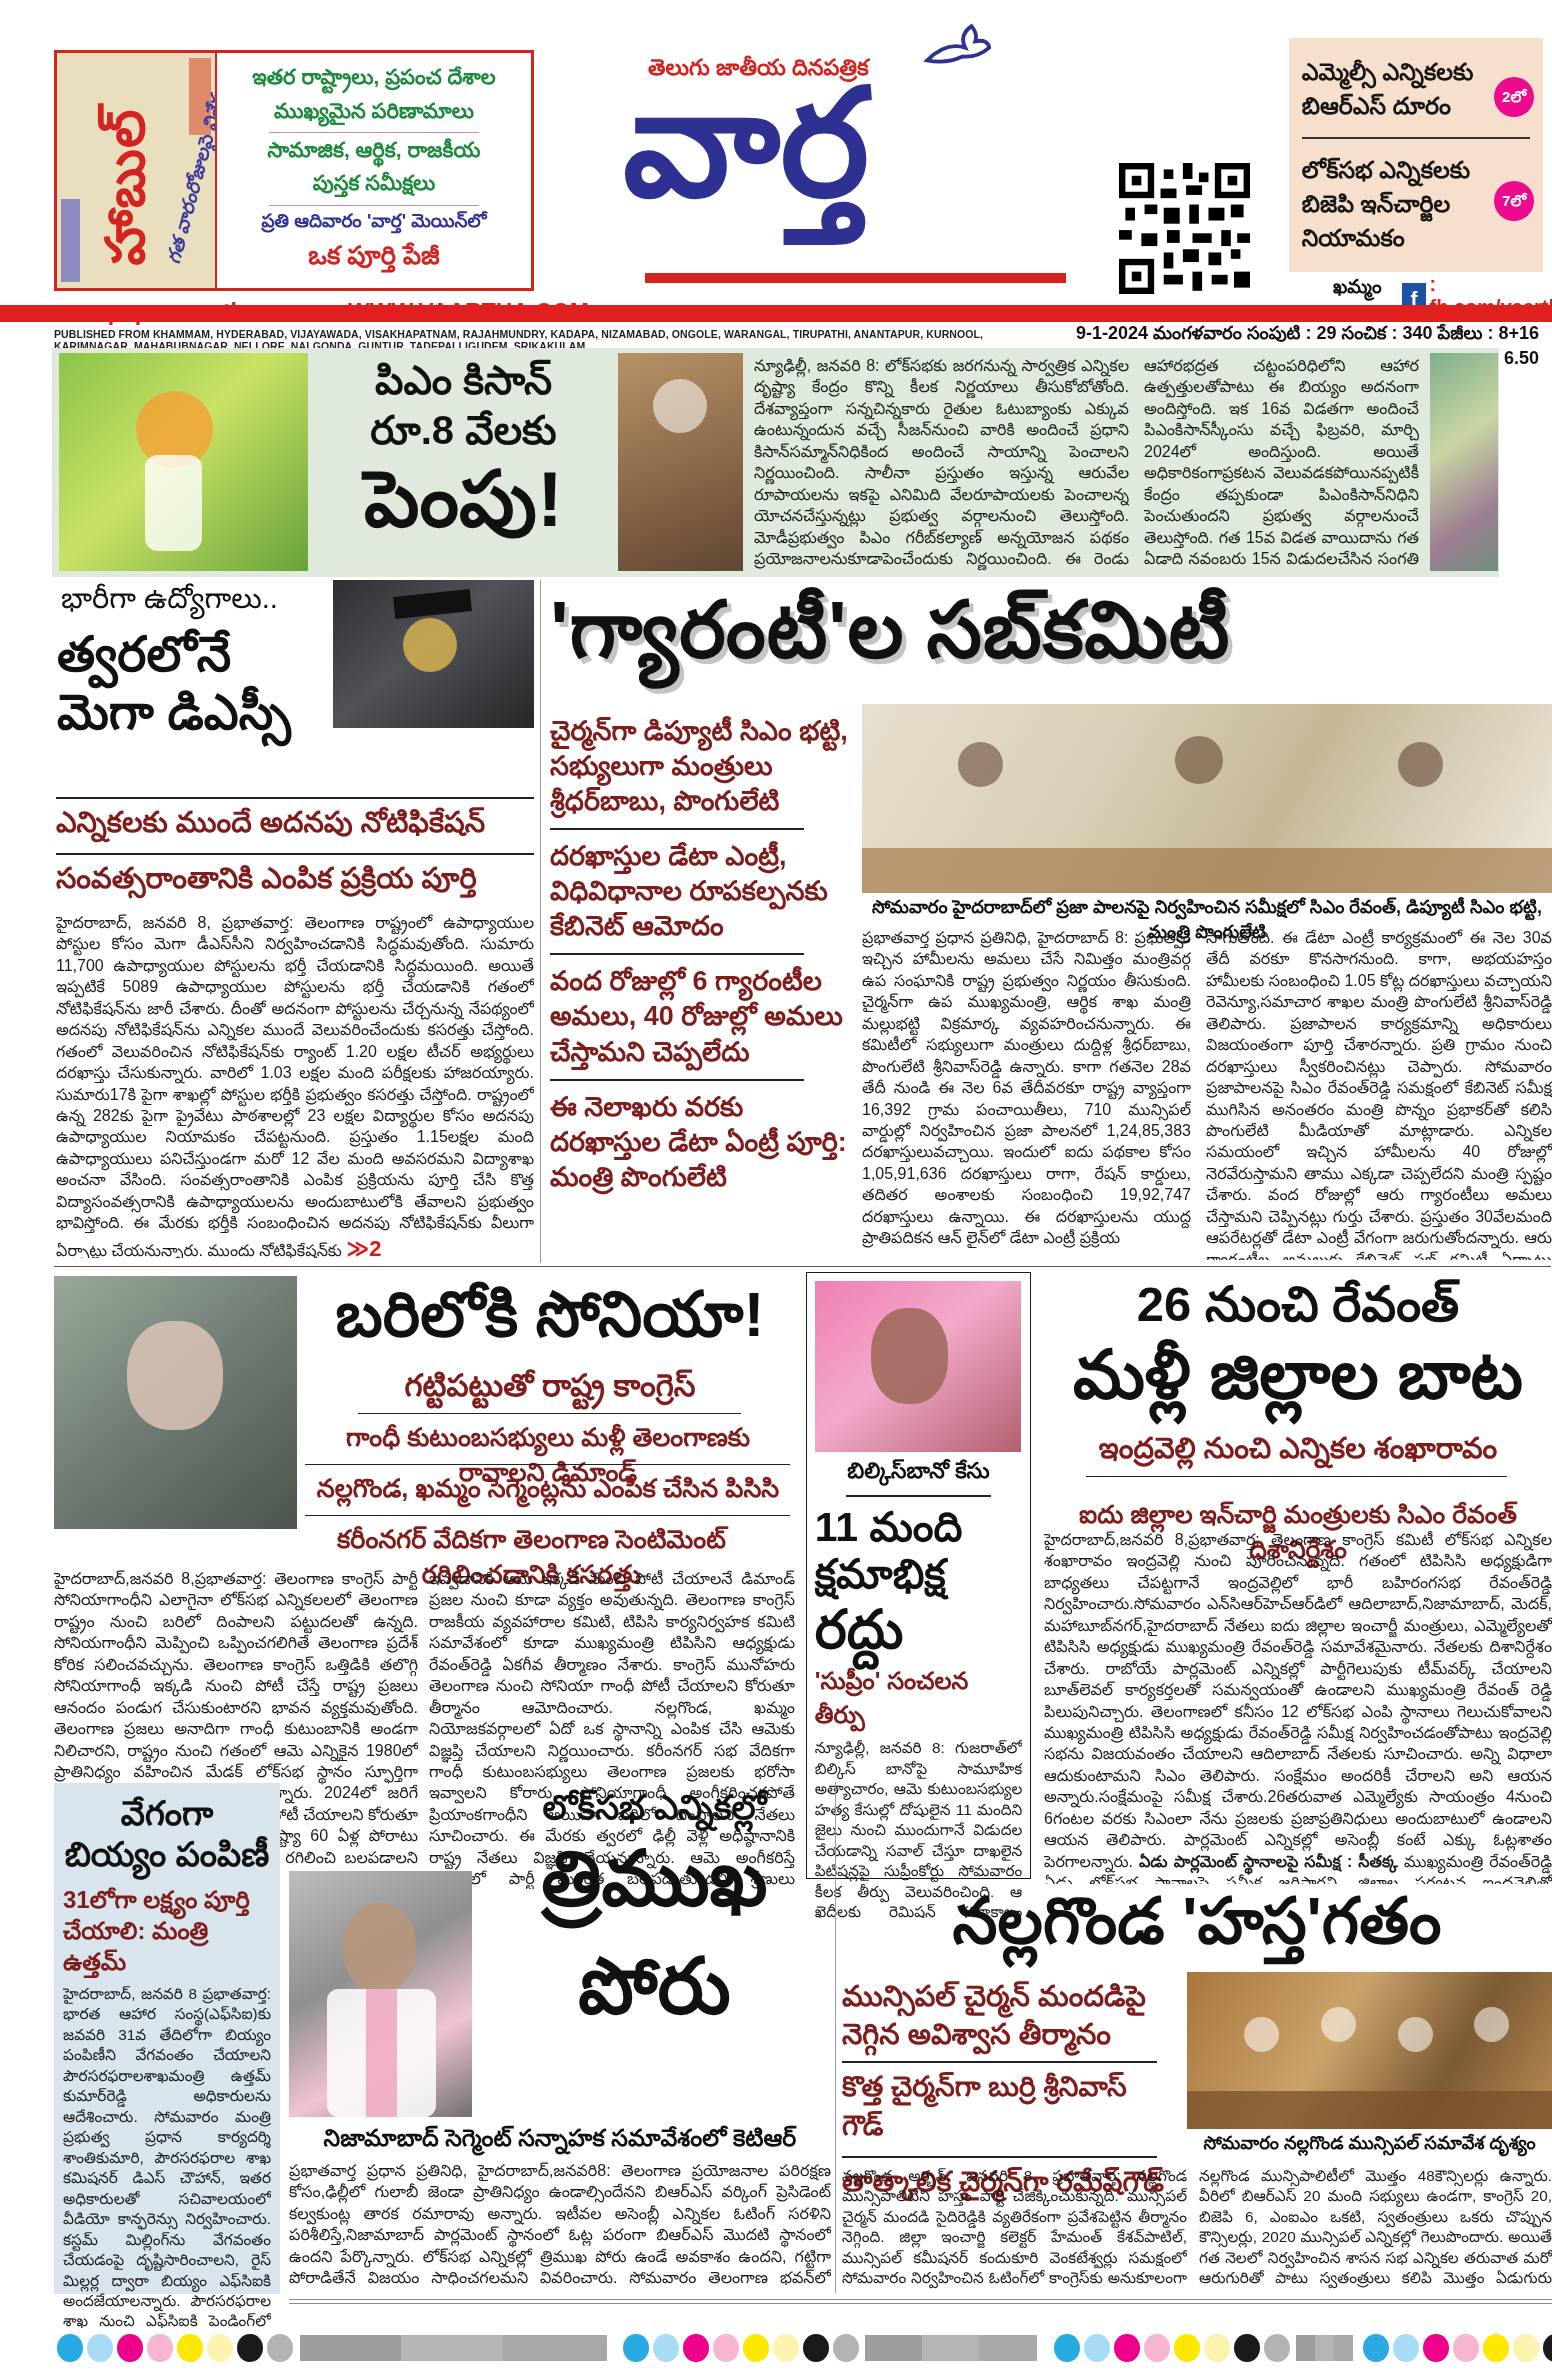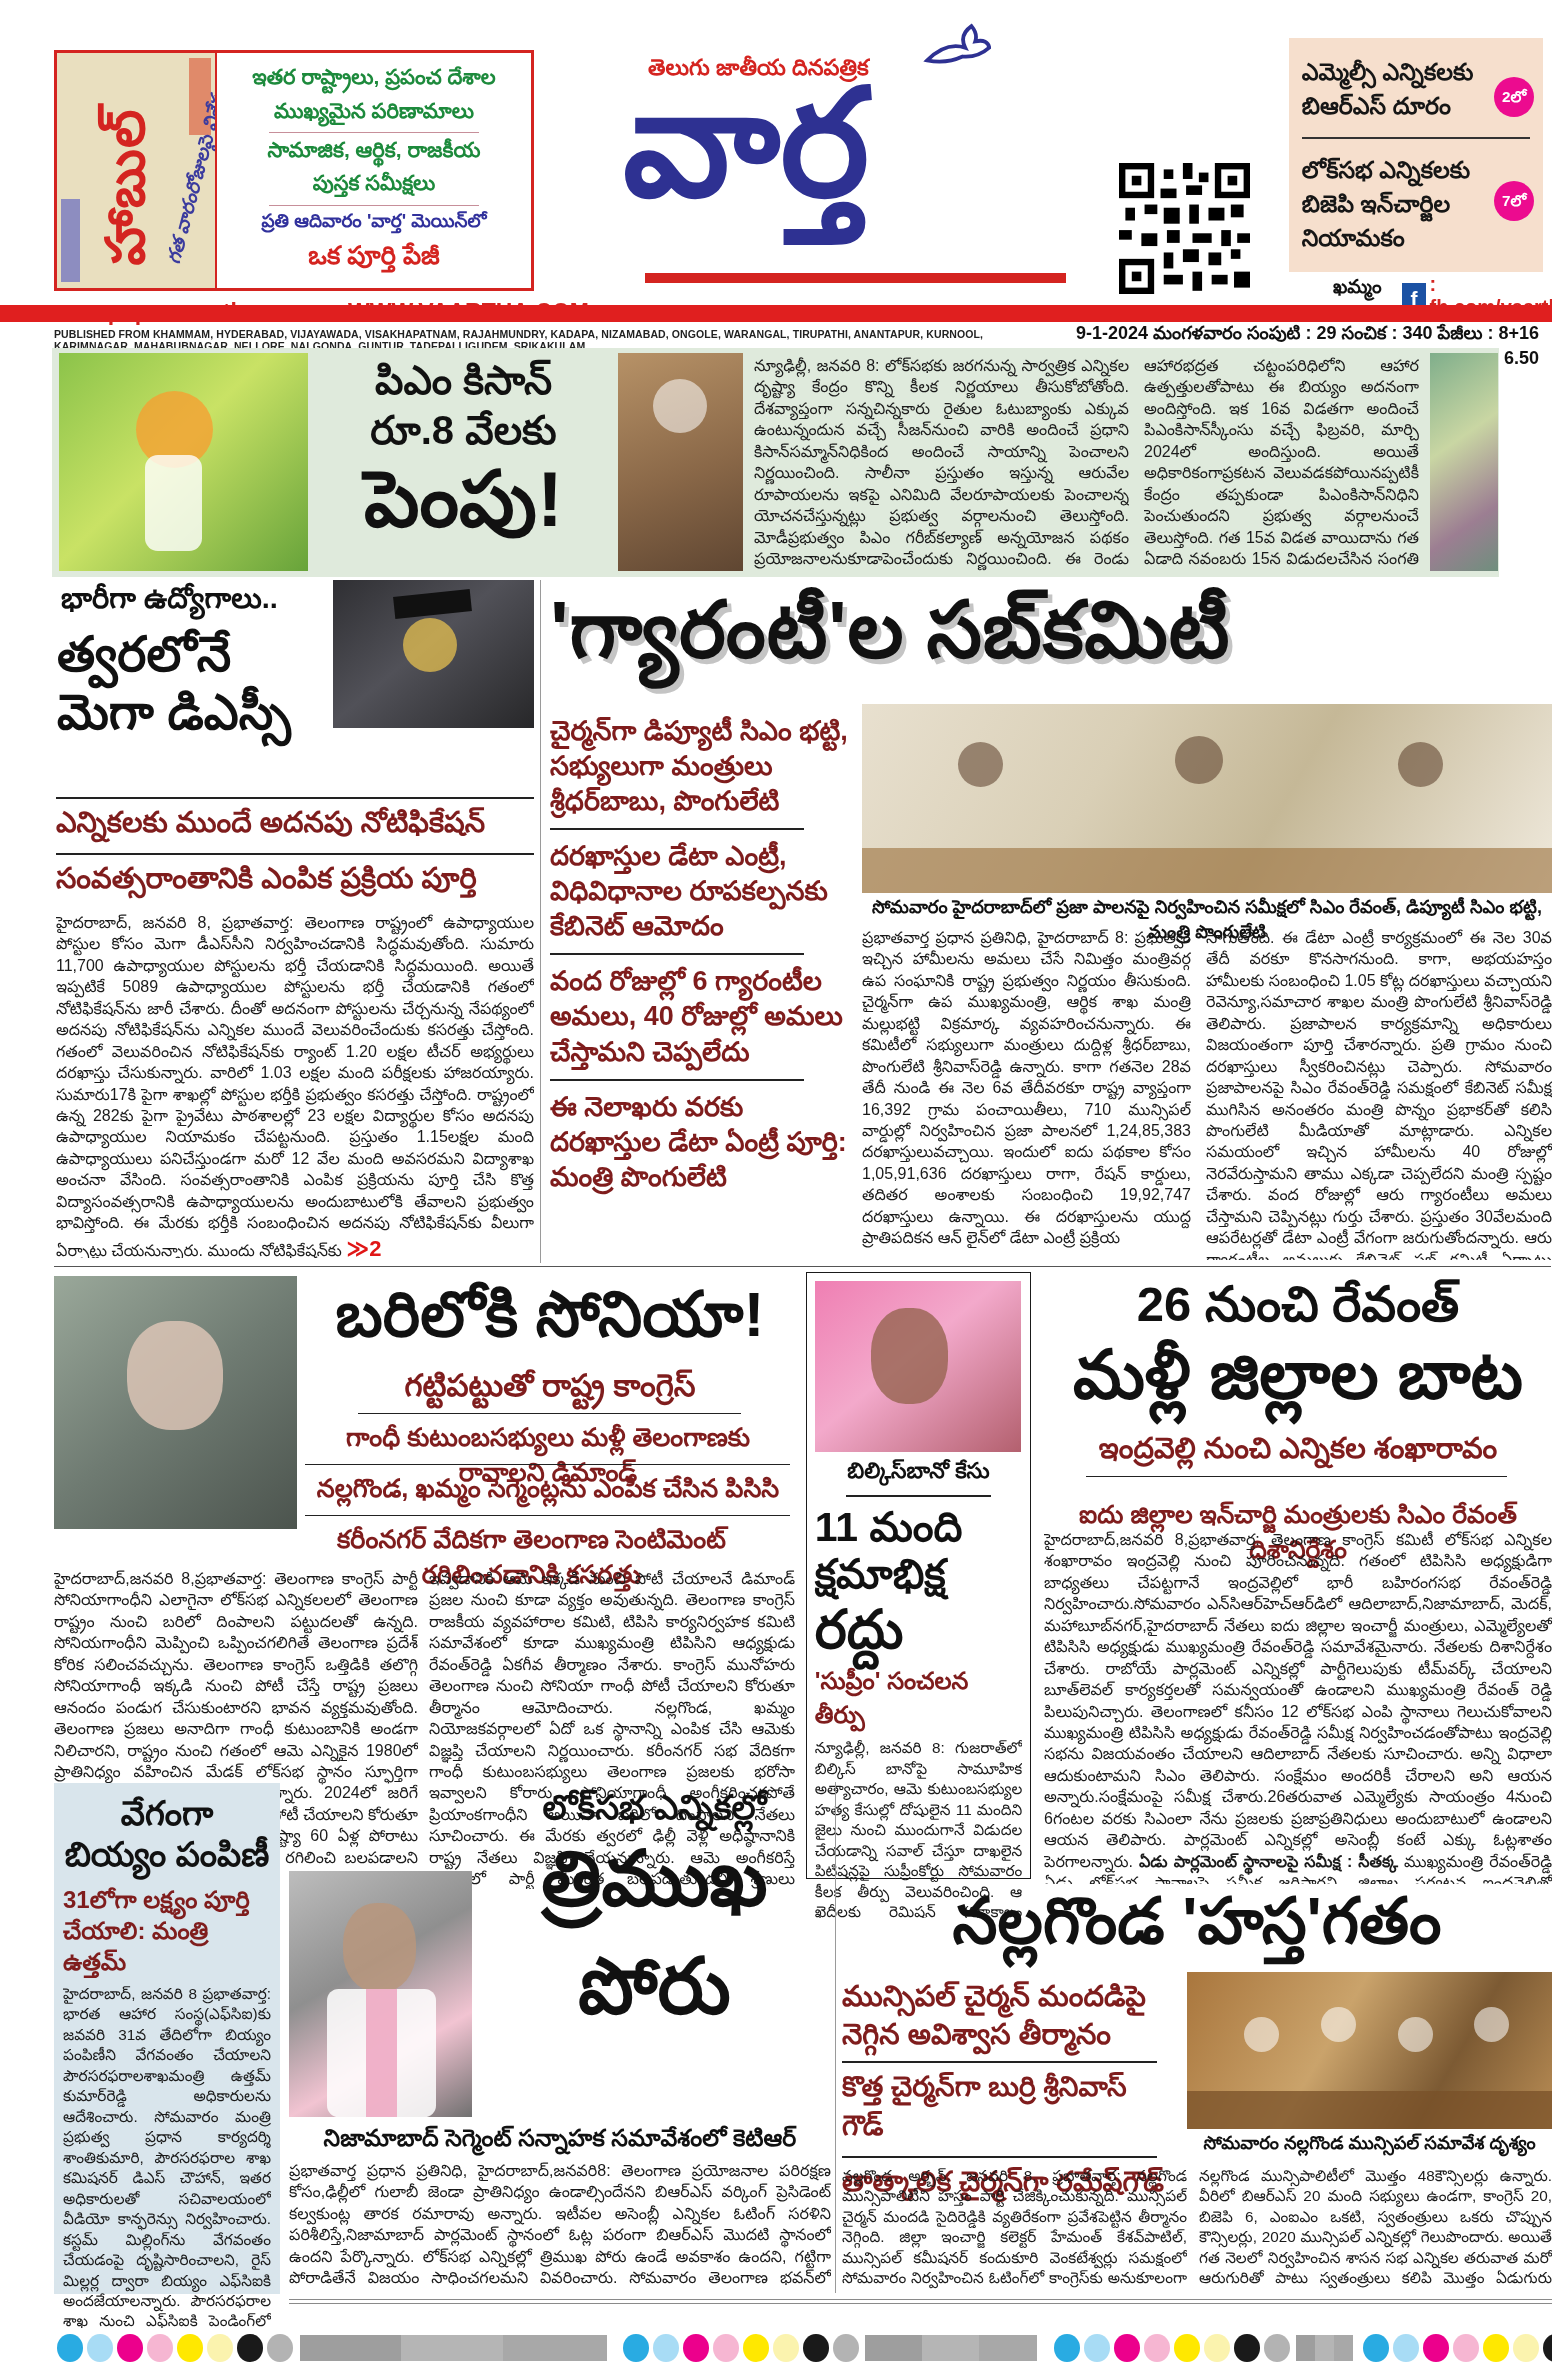--- a/index.html
+++ b/index.html
@@ -180,21 +180,21 @@
     <div class="pmk-h" style="font-size:40px;">రూ.8 వేలకు</div>
     <div style="font-size:78px;font-weight:900;line-height:1.15;">పెంపు!</div>
   </div>
   <div class="abs photo ph-modi" style="left:618px;top:353px;width:125px;height:218px;">
     <span class="ph-person" style="left:35px;top:25.5px;width:54px;height:54px;"></span>
   </div>
   <div class="abs body-txt just" style="left:754px;top:355px;width:375px;height:216px;overflow:hidden;">న్యూఢిల్లీ, జనవరి 8: లోక్‌సభకు జరగనున్న సార్వత్రిక ఎన్నికల దృష్ట్యా కేంద్రం కొన్ని కీలక నిర్ణయాలు తీసుకోబోతోంది. దేశవ్యాప్తంగా సన్నచిన్నకారు రైతుల ఓటుబ్యాంకు ఎక్కువ ఉంటున్నందున వచ్చే సీజన్‌నుంచి వారికి అందించే ప్రధాని కిసాన్‌సమ్మాన్‌నిధికింద అందించే సాయాన్ని పెంచాలని నిర్ణయించింది. సాలీనా ప్రస్తుతం ఇస్తున్న ఆరువేల రూపాయలను ఇకపై ఎనిమిది వేలరూపాయలకు పెంచాలన్న యోచనచేస్తున్నట్లు ప్రభుత్వ వర్గాలనుంచి తెలుస్తోంది. మోడీప్రభుత్వం పిఎం గరీబ్‌కల్యాణ్ అన్నయోజన పథకం ప్రయోజనాలనుకూడాపెంచేందుకు నిర్ణయించింది. ఈ రెండు కీలకపథకాలపైనా సత్వరమే ఒక నిర్ణయం ప్రకటిస్తుందని అంచనా. కేంద్ర ప్రభుత్వం నేరుగా పిఎం కిసాన్‌న ఇఢి స్కీమ్‌నను అందిస్తోంది. నేరుగా వారి బ్యాంకు ఖాతాలకే జమ అవుతున్నది. పిఎం గరీబ్‌కల్యాణ్‌యోజన కింద ఐదు కిలోల బియ్యాన్ని ప్రతి వ్యక్తికి నెలసరి అందిస్తున్నది. నెలవారీగా ఇచ్చే జాతీయ</div>
   <div class="abs body-txt just" style="left:1144px;top:355px;width:275px;height:216px;overflow:hidden;">ఆహారభద్రత చట్టంపరిధిలోని ఆహార ఉత్పత్తులతోపాటు ఈ బియ్యం అదనంగా అందిస్తోంది. ఇక 16వ విడతగా అందించే పిఎంకిసాన్‌స్కీంసు వచ్చే ఫిబ్రవరి, మార్చి 2024లో అందిస్తుంది. అయితే అధికారికంగాప్రకటన వెలువడకపోయినప్పటికీ కేంద్రం తప్పకుండా పిఎంకిసాన్‌నిధిని పెంచుతుందని ప్రభుత్వ వర్గాలనుంచే తెలుస్తోంది. గత 15వ విడత వాయిదాను గత ఏడాది నవంబరు 15న విడుదలచేసిన సంగతి తెలిసిందే. పేద రైతులకు అదనపు సాయం అందించేందుకు నిర్ణయించింది. యువత, మహిళలకు కూడా తాత్కా లిక బడ్జెట్‌లో ప్రయోజనాలుపెంచాలనినిర్ణయించింది. అలాగే ఎంఎస్‌ఎంఇ రంగానికికూడా ఆర్థికసాయాన్ని పెంచేందుకున ఇర్ణయించింది. ఆర్థికమంత్రి ఇటీవలే మాట్లాడుతూ ఫిబ్రవరి ఒకటిన ప్రవేశపెట్టే బడ్జెట్ ఓటాన్ అకౌంట్ బడ్జెట్ అవుతుందని, ఎలాంటి ప్రముఖప్రకటనలు ఉండకపోవచ్చని అన్నారు.</div>
   <div class="abs photo ph-money" style="left:1430px;top:353px;width:68px;height:218px;"></div>
 
-  <div class="abs" style="left:61px;top:582px;font-size:29px;font-weight:bold;">భారీగా ఉద్యోగాలు..</div>
+  <div class="abs" style="left:61px;top:582px;font-size:29px;font-weight:normal;">భారీగా ఉద్యోగాలు..</div>
   <div class="abs" style="left:57px;top:626px;width:268px;font-weight:800;font-size:49px;line-height:1.18;">
     <div>త్వరలోనే</div>
     <div>మెగా డిఎస్సీ</div>
   </div>
   <div class="abs photo ph-grad" style="left:333px;top:580px;width:201px;height:148px;">
     <span class="ph-person" style="left:70px;top:38px;width:54px;height:54px;background:rgba(240,200,80,0.7);"></span>
     <span style="position:absolute;left:61px;top:12.8px;width:77px;height:22px;background:#111;transform:rotate(-6deg);"></span>
   </div>
   <div class="abs rule" style="left:56px;top:797px;width:478px;"></div>
   <div class="abs deck" style="left:56px;top:806px;width:478px;font-size:29px;">ఎన్నికలకు ముందే అదనపు నోటిఫికేషన్</div>

